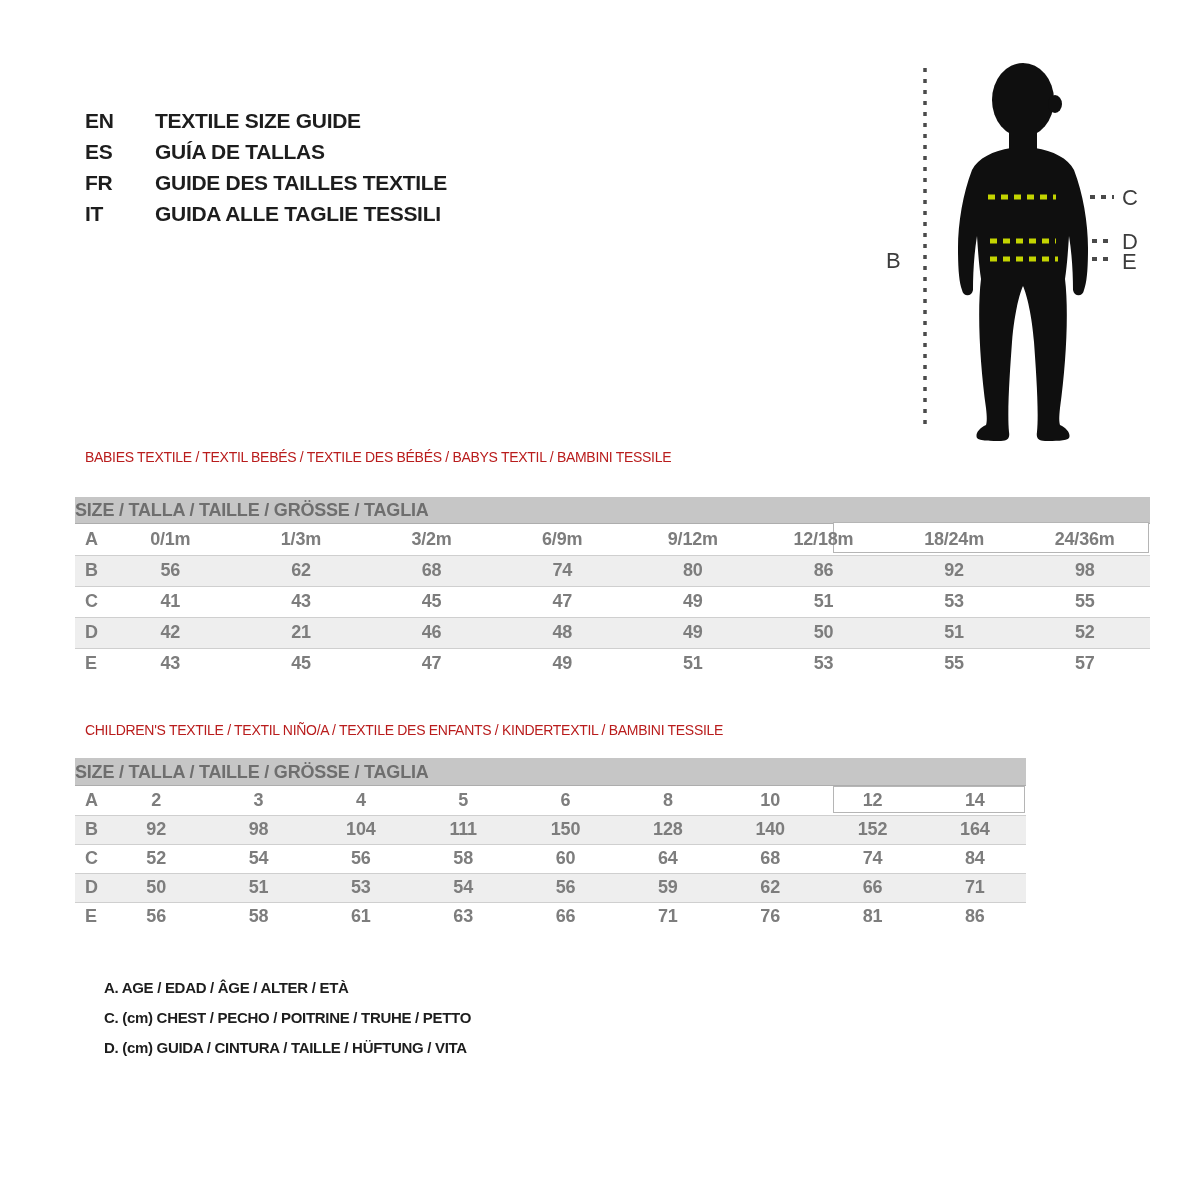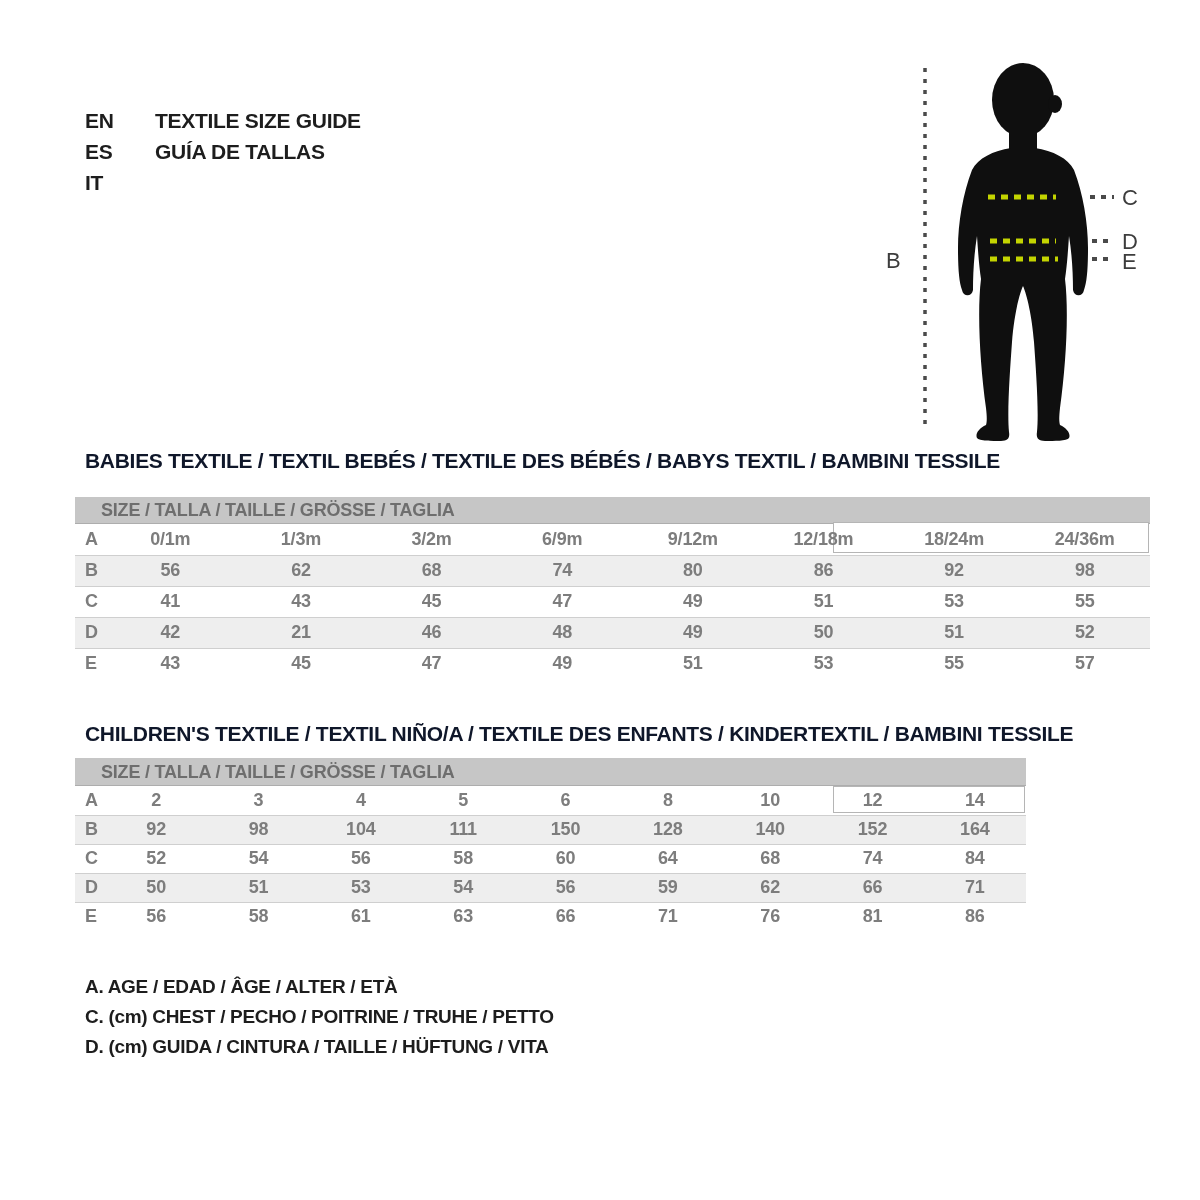--- a/index.html
+++ b/index.html
@@ -12,59 +12,64 @@
   
   .lang-list { position:absolute; left:85px; top:81px;margin-top:24px; }
   .lang-row { display:flex; height:31px; align-items:center;
               font-size:21px; font-weight:bold; color:#1d1d1d; letter-spacing:-0.3px; }
   .lang-code { width:70px; }
 
   
   .figure { position:absolute; left:860px; top:40px; width:340px; height:420px; }
 
   
-  .section-title { position:absolute; left:85px; font-size:21px; font-weight:bold;
-                   color:#0f172a; letter-spacing:-0.3px; white-space:nowrap; }
+  .section-title { position:absolute; left:85px; font-size:14px; font-weight:normal;
+                   color:#b91c1c; letter-spacing:-0.3px; white-space:nowrap; }
 
   
   .size-table { position:absolute; left:75px; background:#ffffff; }
   .size-bar { position:relative; z-index:0; background:#c6c6c6; color:#6e6e6e;
               font-size:18px; font-weight:bold; letter-spacing:-0.2px;
-              display:flex; align-items:center; padding-left:26px;
+              display:flex; align-items:center; padding-left:0;
               box-shadow: inset 0 -1px 0 #adadad; }
   .rows { position:relative; }
   .t-row { display:grid; position:relative; z-index:2; }
   .t-row.shaded { background:#eeeeee; }
   .t-row:not(:first-child) { box-shadow: inset 0 1px 0 #cfcfcf; }
   .t-cell { display:flex; align-items:center; justify-content:center;
             font-size:18px; font-weight:bold; color:#7d7d7d; letter-spacing:-0.2px; }
   .t-label { justify-content:flex-start; padding-left:10px; }
 
   .highlight-box { position:absolute; z-index:1; background:#ffffff;
                    border:1px solid #b5b5b5; box-sizing:border-box; }
 
   
   .legend { position:absolute; left:85px; top:972px; }
   .legend-line { height:30px; display:flex; align-items:center;
-                 font-size:19px; font-weight:bold; color:#1d1d1d; letter-spacing:-0.3px; }
+                 font-size:15px; font-weight:bold; color:#1d1d1d; letter-spacing:-0.3px;margin-left:19px; }
 </style>
 </head>
 <body>
 
 <div class="lang-list">
     <div class="lang-row">
       <div class="lang-code">EN</div>
       <div class="lang-label">TEXTILE SIZE GUIDE</div>
     </div>
     <div class="lang-row">
       <div class="lang-code">ES</div>
       <div class="lang-label">GUÍA DE TALLAS</div>
     </div>
     <div class="lang-row">
+      <div class="lang-code">FR</div>
+      <div class="lang-label">GUIDE DES TAILLES TEXTILE</div>
+    </div>
+    <div class="lang-row">
       <div class="lang-code">IT</div>
+      <div class="lang-label">GUIDA ALLE TAGLIE TESSILI</div>
     </div>
   </div>
 
 <div class="figure">
   <svg width="340" height="420" viewBox="0 0 340 420">
     <g fill="#0f0f0f">
       <ellipse cx="163" cy="60" rx="31" ry="37"></ellipse>
       <ellipse cx="195" cy="64" rx="7" ry="9"></ellipse>
       <rect x="149" y="80" width="28" height="32"></rect>
       <path d="M151,94 L151,108

